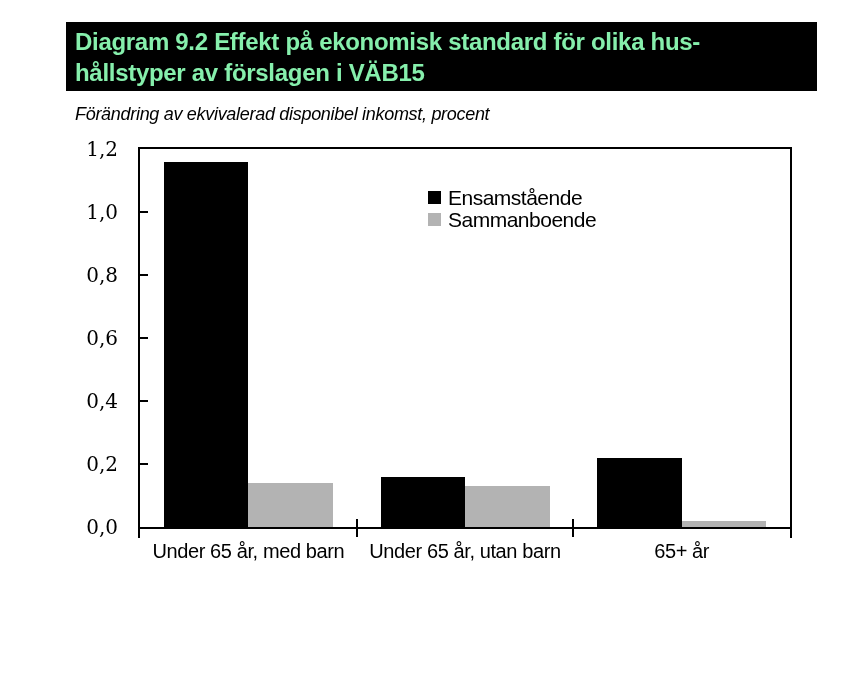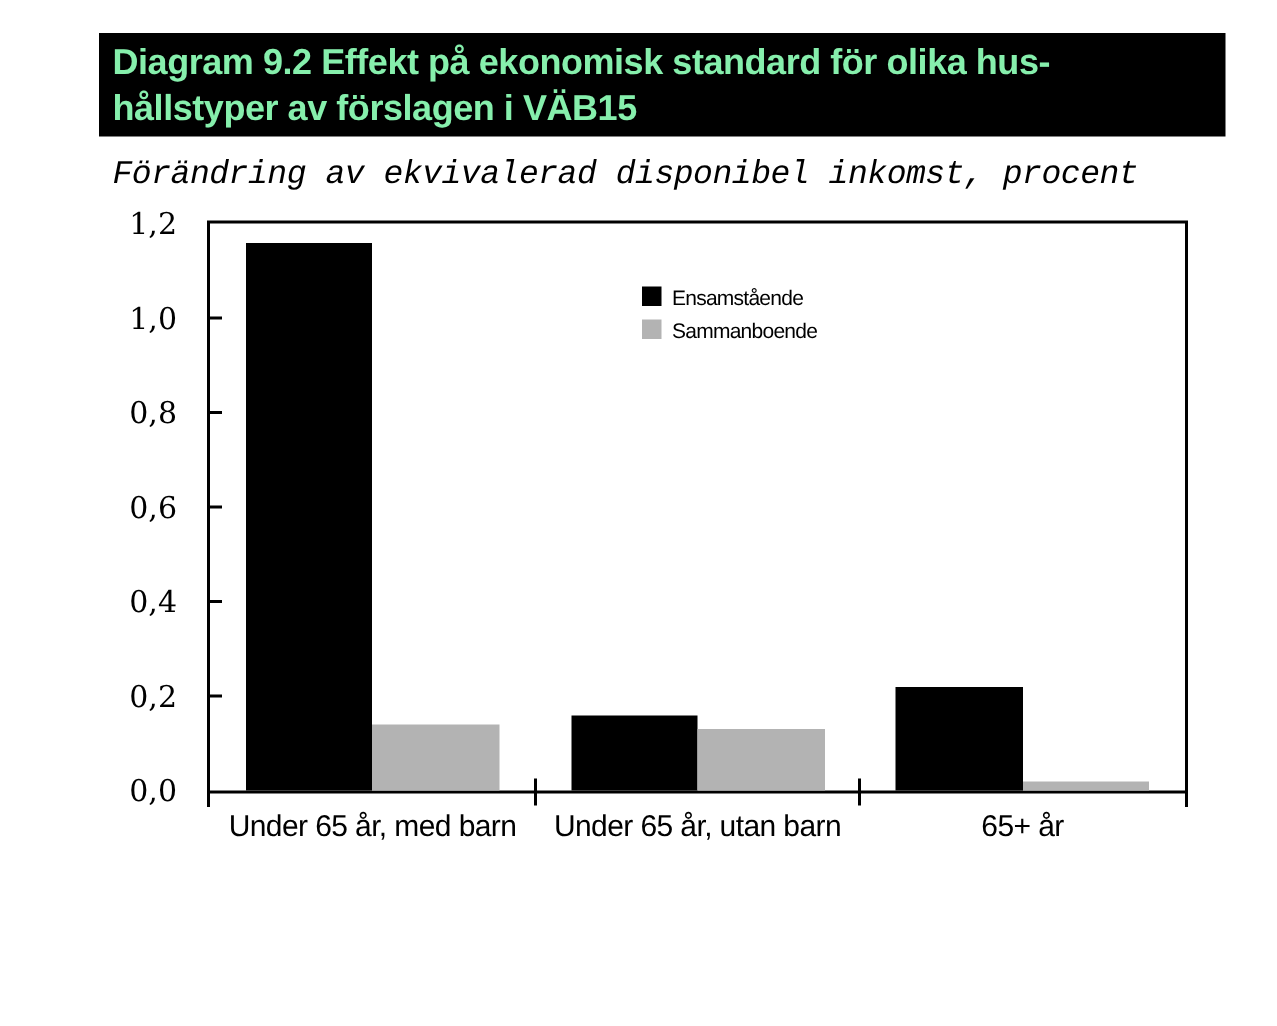--- a/index.html
+++ b/index.html
@@ -22,23 +22,22 @@
     font-weight: bold;
     font-size: 24px;
     line-height: 31px;
     letter-spacing: -0.3px;
     padding: 4px 0 0 9px;
   }
   .subtitle {
     position: absolute;
     left: 75px; top: 104px;
     font-style: italic;
-    font-size: 22px;
+    font-size: 18px;
     letter-spacing: -0.3px;
-    font-family: Liberation Mono, monospace;
   }
   .plot {
     position: absolute;
     left: 138px; top: 147px;
     width: 654px; height: 382px;
     box-sizing: border-box;
     border: 2px solid #000000;
   }
   .bar { position: absolute; bottom: 0; }
   .ylabels {
@@ -65,21 +64,21 @@
     background: #000000;
   }
   .edge-stub {
     position: absolute;
     width: 2px; height: 11px;
     background: #000000;
   }
   .legend { position: absolute; left: 288px; top: 38px; }
   .legend-row { display: flex; align-items: center; height: 21px; margin-bottom: 1px; }
   .swatch { width: 13px; height: 13px; margin-right: 7px; flex: 0 0 auto; }
-  .legend-label { font-size: 14px; letter-spacing: -0.5px; white-space: nowrap; }
+  .legend-label { font-size: 21px; letter-spacing: -0.5px; white-space: nowrap; }
   .xlabels {
     position: absolute;
     left: 140px; top: 540px;
     width: 650px;
     display: flex;
   }
   .xcat {
     text-align: center;
     font-size: 20px;
     letter-spacing: -0.4px;

